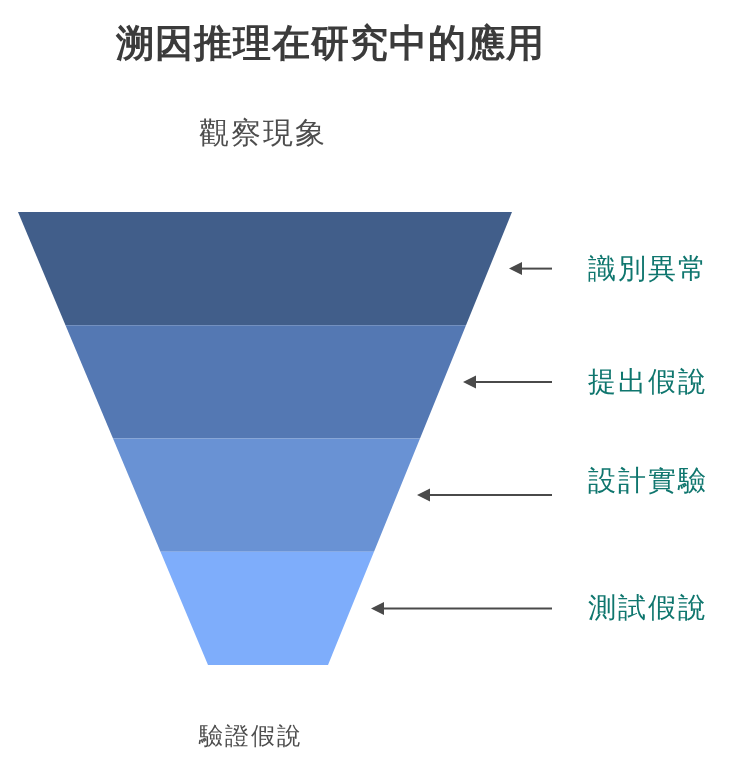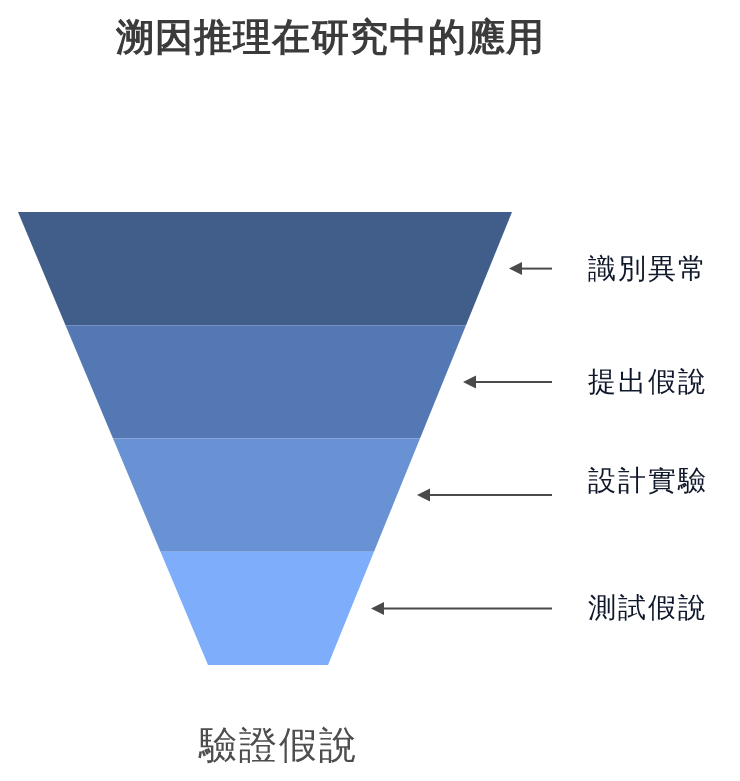--- a/index.html
+++ b/index.html
@@ -11,75 +11,76 @@
     position: relative;
     width: 740px;
     height: 781px;
     background: #ffffff;
     overflow: hidden;
     font-family: "DejaVu Sans", "Liberation Sans", sans-serif;
   }
   .diagram-title {
     position: absolute;
     left: 116px;
-    top: 12px;
+    top: 18px;
     margin: 0;
     font-size: 38px;
     font-weight: 700;
     letter-spacing: 1px;
     color: #3b3b3b;
     white-space: nowrap;
   }
   .top-label {
     position: absolute;
     left: 199px;
     top: 113px;
     font-size: 30px;
     letter-spacing: 2px;
     color: #4d4d4d;
     white-space: nowrap;
   }
   .bottom-label {
     position: absolute;
     left: 199px;
     top: 720px;
-    font-size: 38px;
+    font-size: 24px;
     letter-spacing: 2px;
     color: #4d4d4d;
     white-space: nowrap;
   }
   .funnel-svg {
     position: absolute;
     left: 0;
     top: 0;
     width: 740px;
     height: 781px;
   }
   .stage-label {
     position: absolute;
     left: 588px;
     height: 32px;
     line-height: 32px;
     font-size: 28px;
     letter-spacing: 2px;
-    color: #0f172a;
+    color: #0f766e;
     white-space: nowrap;
   }
   .stage-label-1 { top: 253px; }
   .stage-label-2 { top: 366px; font-family: Liberation Serif, serif; }
   .stage-label-3 { top: 465px; }
   .stage-label-4 { top: 592px; }
 </style>
 </head>
 <body>
 
 <div class="canvas">
 
   <h1 class="diagram-title">溯因推理在研究中的應用</h1>
 
+  <div class="top-label">觀察現象</div>
 
   <svg class="funnel-svg" id="funnel-svg" viewBox="0 0 740 781" xmlns="http://www.w3.org/2000/svg">
       <polygon points="18.0,212.0 512.0,212.0 466.0,325.3 65.5,325.3" fill="#415e8a"></polygon>
       <line x1="520.0" y1="268.6" x2="552" y2="268.6" stroke="#4a4a4a" stroke-width="2"></line>
       <polygon points="509.0,268.6 522.0,262.1 522.0,275.1" fill="#4a4a4a"></polygon>
       <polygon points="65.5,325.3 466.0,325.3 420.0,438.5 113.0,438.5" fill="#5478b3"></polygon>
       <line x1="474.0" y1="381.9" x2="552" y2="381.9" stroke="#4a4a4a" stroke-width="2"></line>
       <polygon points="463.0,381.9 476.0,375.4 476.0,388.4" fill="#4a4a4a"></polygon>
       <polygon points="113.0,438.5 420.0,438.5 374.0,551.8 160.5,551.8" fill="#6992d4"></polygon>
       <line x1="428.0" y1="495.1" x2="552" y2="495.1" stroke="#4a4a4a" stroke-width="2"></line>

